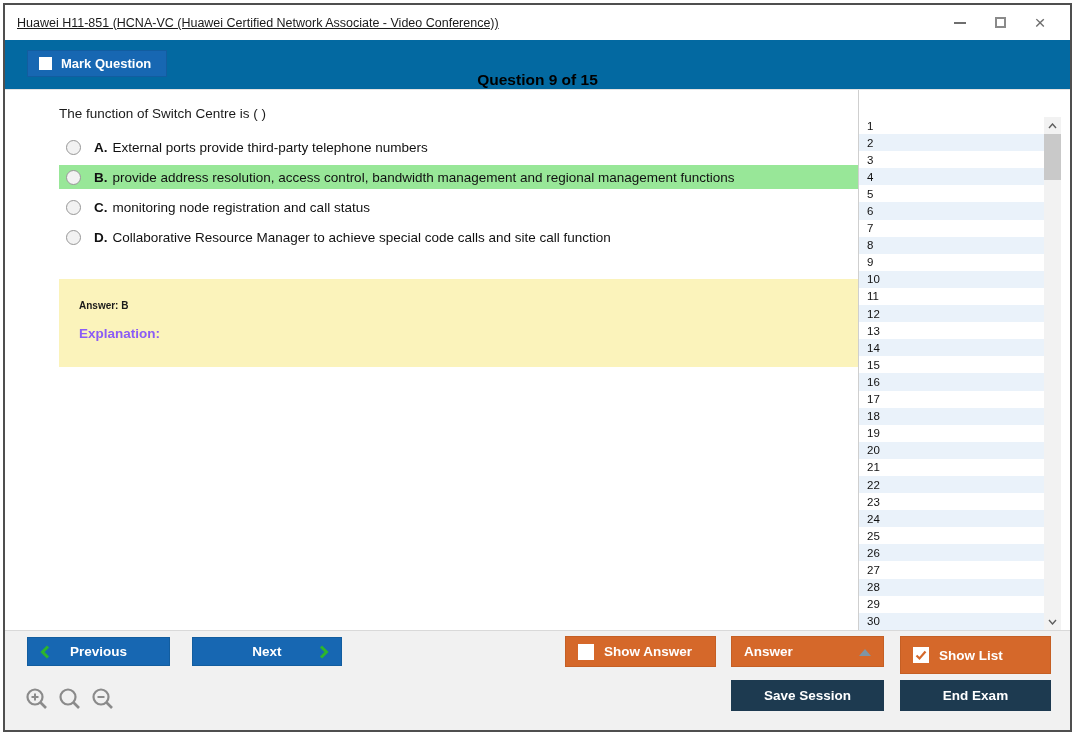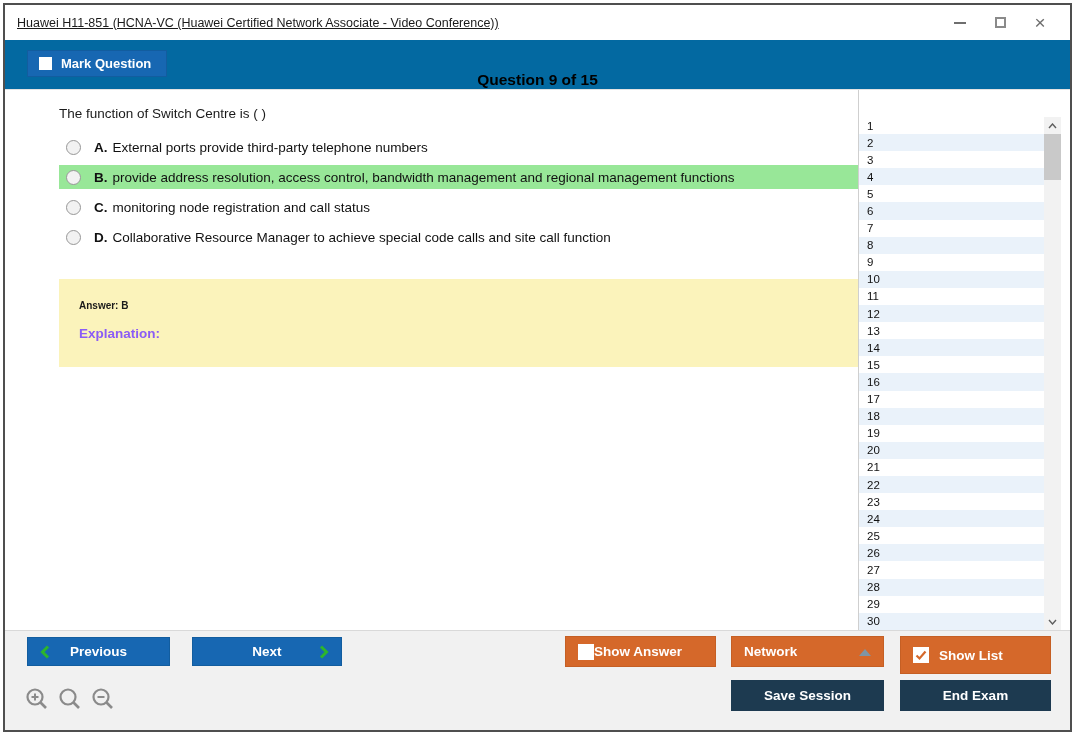--- a/index.html
+++ b/index.html
@@ -53,21 +53,21 @@
   
   .footer { position:absolute; left:0; right:0; bottom:0; height:100px; background:#f1f1f1; border-top:1px solid #d9d9d9; }
   .fbtn { position:absolute; display:flex; align-items:center; color:#fff; font-weight:bold; font-size:13.5px; font-family:"Liberation Sans", sans-serif; border:none; cursor:pointer; }
   .blue { background:#1767b2; border:1px solid #125d9f; }
   .orange { background:#d5682a; border:1px solid #c55f24; }
   .navy { background:#1d3a50; border:1px solid #16push2e42; }
   .btn-previous { left:22px; top:6px; width:143px; height:29px; justify-content:center; }
   .btn-next { left:187px; top:6px; width:150px; height:29px; justify-content:center; }
   .chev-l { position:absolute; left:12px; top:7px; }
   .chev-r { position:absolute; right:12px; top:7px; }
-  .btn-show-answer { left:560px; top:5px; width:151px; height:31px; padding-left:12px; }
+  .btn-show-answer { left:560px; top:5px; width:151px; height:31px; gap:10px; padding-left:12px; }
   .btn-review { left:726px; top:5px; width:153px; height:31px; padding-left:12px; }
   .btn-show-list { left:895px; top:5px; width:151px; height:38px; gap:10px; padding-left:12px; }
   .btn-save-session { left:726px; top:49px; width:153px; height:31px; justify-content:center; }
   .btn-end-exam { left:895px; top:49px; width:151px; height:31px; justify-content:center; }
   .cb16 { width:16px; height:16px; background:#fff; flex:none; display:flex; align-items:center; justify-content:center; }
   .tri-up { position:absolute; right:12px; top:12px; width:0; height:0; border-left:6px solid transparent; border-right:6px solid transparent; border-bottom:7px solid #7f95a3; }
   .zoom-icons { position:absolute; left:20px; top:56px; display:flex; gap:9px; }
   .zoom-icons svg { cursor:pointer; }
 </style>
 </head>
@@ -256,21 +256,21 @@
           </svg>
       </span>
       <span>Previous</span>
     </button>
 
     <button class="fbtn orange btn-show-answer">
       <span class="cb16"></span>
       <span>Show Answer</span>
     </button>
     <button class="fbtn orange btn-review">
-      <span>Network</span>
+      <span>Answer</span>
       <span class="tri-up"></span>
     </button>
     <button class="fbtn orange btn-show-list">
       <span class="cb16">
         <svg width="12" height="11" viewBox="0 0 12 11">
             <polyline points="1.5,5.5 4.5,8.5 10.5,1.5" fill="none" stroke="#d5682a" stroke-width="2.2"></polyline>
           </svg>
       </span>
       <span>Show List</span>
     </button>

